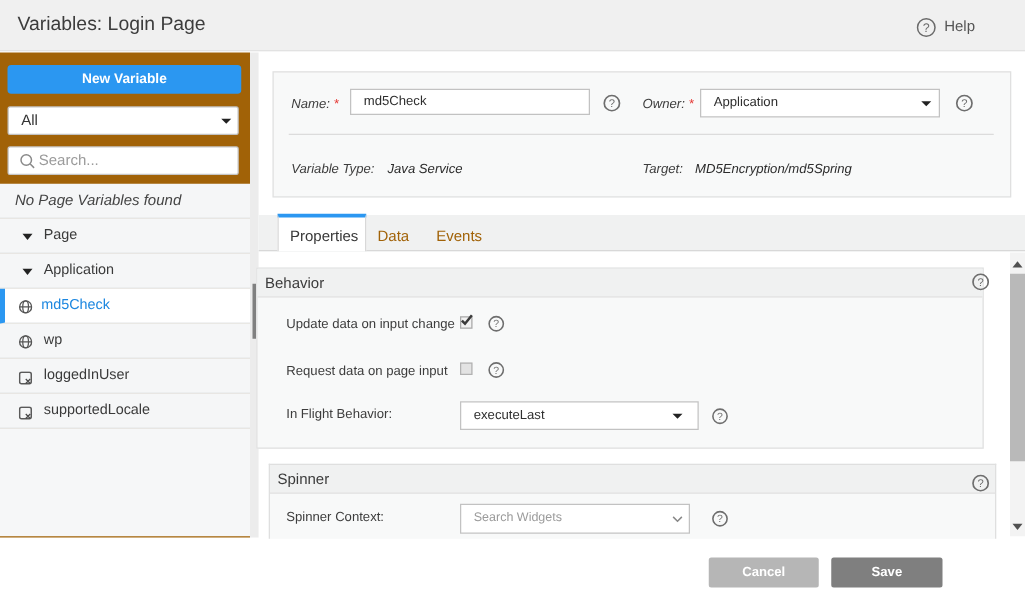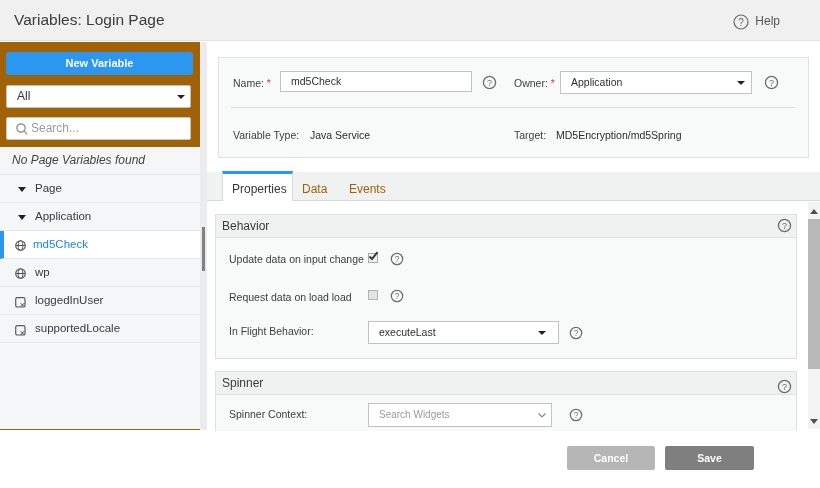--- a/index.html
+++ b/index.html
@@ -34,41 +34,41 @@
 #rowSel .ic { left:11px; }
 #treeFill { left:0; top:301px; width:200px; height:86px; background:#f6f7f8; }
 #sideSb { left:200px; top:42px; width:7px; height:388px; background:#ececec; }
 #sideThumb { left:202px; top:227px; width:3px; height:44px; background:#808080; }
 
 
 #main { left:207px; top:42px; width:613px; height:388px; background:#fff; }
 
 
 #card1 { left:218px; top:57px; width:591px; height:101px; background:#f8f9f9; border:1px solid #e0e0e0; }
-.flbl { font-size:10.5px; color:#3d3d3d; }
+.flbl { font-size:10.5px; color:#3d3d3d;font-style:italic; }
 .red { color:#e53935; }
 .inp { background:#fff; border:1px solid #c2c2c2; font-size:10.5px; color:#2e2e2e; }
 .selarrow { width:0; height:0; border-left:4px solid transparent; border-right:4px solid transparent;
   border-top:4.5px solid #222; }
 #div1 { left:231px; top:107px; width:564px; height:1px; background:#dcdcdc; }
 
 
 .q { display:block; }
 
 
 #tabs { left:207px; top:172px; width:613px; height:29px; background:#f0f1f1; border-bottom:1px solid #d8d8d8; }
 #tabActive { left:222px; top:171px; width:71px; height:30px; background:#fff; border-top:3px solid #2b97f1;
   border-left:1px solid #d8d8d8; border-right:1px solid #d8d8d8; }
 .tablbl { font-size:12px; color:#a16207; top:182px; }
 
 
 .card { background:#f8f9f9; border:1px solid #dfdfdf; }
 .cardhead { position:absolute; left:0; top:0; width:100%; height:23px; background:#f0f1f1;
   border-bottom:1px solid #e2e2e2; font-size:12px; color:#3b3b3b; line-height:23px; padding-left:6px; }
-#card2 { left:215px; top:214px; width:582px; height:145px; }
+#card2 { left:205px; top:214px; width:582px; height:145px; }
 #card3 { left:215px; top:371px; width:582px; height:60px; border-bottom:none; }
 .rlbl { font-size:10.5px; color:#3d3d3d; }
 
 .cb { width:10px; height:10px; border:1px solid #a8a8a8; background:#f2f2f2; }
 .cb.off { background:#e3e3e3; border-color:#b2b2b2; }
 
 
 #rsb { left:808px; top:202px; width:12px; height:227px; background:#f3f3f3; }
 #rsbThumb { left:808px; top:219px; width:12px; height:150px; background:#b9b9b9; }
 .sbarrow { width:0; height:0; border-left:4px solid transparent; border-right:4px solid transparent; }
@@ -192,21 +192,21 @@
   </svg>
   <div class="abs rlbl" style="left:229px;top:253px">Update data on input change</div>
   <div class="abs cb" style="left:368px;top:253px"></div>
   <svg class="abs" style="left:366px;top:249px" width="14" height="14" viewBox="0 0 14 14">
     <path d="M3.5 7.5 L6 10 L11.5 3.2" fill="none" stroke="#3a3a3a" stroke-width="2"></path>
   </svg>
   <svg class="abs q" style="left:390px;top:252px" width="14" height="14" viewBox="0 0 15 15">
     <circle cx="7.5" cy="7.5" r="6.1" fill="none" stroke="#6e6e6e" stroke-width="1.35"></circle>
     <text x="7.5" y="10.7" font-size="9" fill="#6e6e6e" text-anchor="middle" font-family="Liberation Sans">?</text>
   </svg>
-  <div class="abs rlbl" style="left:229px;top:291px">Request data on load load</div>
+  <div class="abs rlbl" style="left:229px;top:291px">Request data on page input</div>
   <div class="abs cb off" style="left:368px;top:290px"></div>
   <svg class="abs q" style="left:390px;top:289px" width="14" height="14" viewBox="0 0 15 15">
     <circle cx="7.5" cy="7.5" r="6.1" fill="none" stroke="#6e6e6e" stroke-width="1.35"></circle>
     <text x="7.5" y="10.7" font-size="9" fill="#6e6e6e" text-anchor="middle" font-family="Liberation Sans">?</text>
   </svg>
   <div class="abs rlbl" style="left:229px;top:325px">In Flight Behavior:</div>
   <div class="abs inp" style="left:368px;top:321px;width:191px;height:23px;line-height:21px;padding-left:10px">executeLast
     <div class="selarrow abs" style="right:12px;top:9px"></div>
   </div>
   <svg class="abs q" style="left:569px;top:326px" width="14" height="14" viewBox="0 0 15 15">

